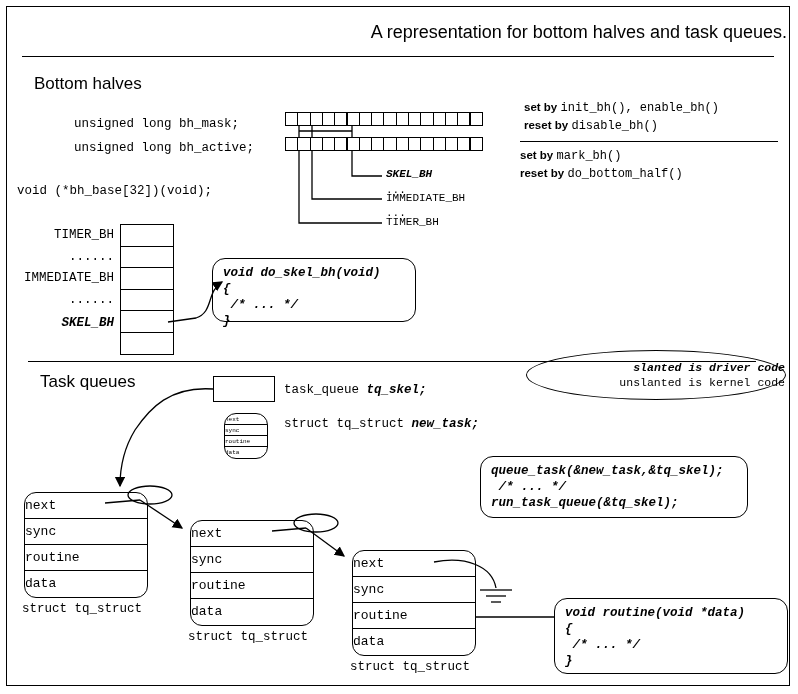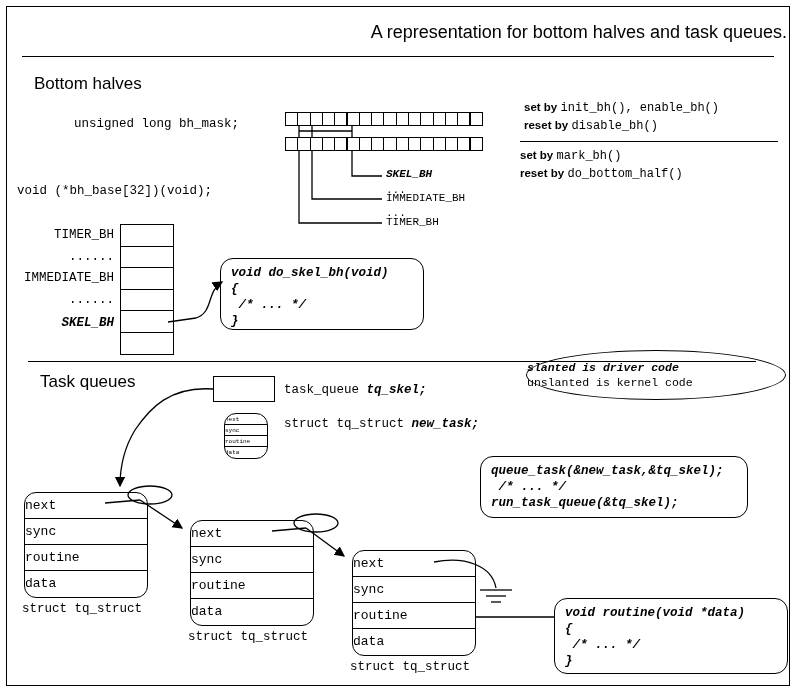--- a/index.html
+++ b/index.html
@@ -40,21 +40,21 @@
   #bhtable .cell:last-child{border-bottom:none;}
   .rowlabel{font-size:12.5px;text-align:right;white-space:nowrap;}
 
   
   .codebox{border:1.4px solid #000;border-radius:13px;padding:6px 10px;box-sizing:border-box;
            font-family:"Liberation Mono","DejaVu Sans Mono",monospace;font-size:12.5px;line-height:16px;}
   .codebox div{white-space:pre;}
 
   
   #legend{left:526px;top:350px;width:258px;height:48px;border:1.3px solid #000;border-radius:50%;
-          display:flex;flex-direction:column;align-items:flex-start;justify-content:center;}
+          display:flex;flex-direction:column;align-items:flex-end;justify-content:center;}
   #legend div{font-family:"Liberation Mono","DejaVu Sans Mono",monospace;font-size:11.5px;white-space:nowrap;line-height:15px;}
 
   
   .tqbox{border:1.4px solid #000;border-radius:12px;box-sizing:border-box;overflow:hidden;}
   .tqbox .f{border-bottom:1.3px solid #000;box-sizing:border-box;
             font-family:"Liberation Mono","DejaVu Sans Mono",monospace;}
   .tqbox .f:last-child{border-bottom:none;}
   .big .f{height:26px;line-height:26px;font-size:13px;}
   .cap{font-family:"Liberation Mono","DejaVu Sans Mono",monospace;font-size:12.5px;white-space:nowrap;}
 
@@ -71,20 +71,21 @@
   <div id="frame"></div>
 
   <div class="abs" id="title">A representation for bottom halves and task queues.</div>
   <div class="abs" id="title-rule"></div>
 
   <div class="abs sans" id="section-bh">Bottom halves</div>
   <div class="abs" id="mid-rule"></div>
   <div class="abs sans" id="section-tq">Task queues</div>
 
   <div class="abs mono decl" style="left:74px;top:117px;">unsigned long bh_mask;</div>
+  <div class="abs mono decl" style="left:74px;top:141px;">unsigned long bh_active;</div>
   <div class="abs mono decl" style="left:17px;top:184px;">void (*bh_base[32])(void);</div>
 
   <div class="abs bitrow" id="bh-mask-row">
       <div class="bitcell"></div>
       <div class="bitcell"></div>
       <div class="bitcell"></div>
       <div class="bitcell"></div>
       <div class="bitcell"></div>
       <div class="bitcell"></div>
       <div class="bitcell"></div>
@@ -148,21 +149,21 @@
       <div class="cell"></div>
       <div class="cell"></div>
       <div class="cell"></div>
     </div>
   <div class="abs rowlabel mono" style="left:10px;top:228px;width:104px;">TIMER_BH</div>
   <div class="abs rowlabel mono" style="left:10px;top:250px;width:104px;">......</div>
   <div class="abs rowlabel mono" style="left:0px;top:271px;width:114px;">IMMEDIATE_BH</div>
   <div class="abs rowlabel mono" style="left:10px;top:293px;width:104px;">......</div>
   <div class="abs rowlabel mono ital" style="left:10px;top:316px;width:104px;">SKEL_BH</div>
 
-  <div class="abs codebox" id="skelbox" style="left:220px;top:258px;width:204px;height:72px;">
+  <div class="abs codebox" id="skelbox" style="left:212px;top:258px;width:204px;height:64px;">
     <div class="ital">void do_skel_bh(void)</div>
     <div class="ital">{</div>
     <div class="ital"> /* ... */</div>
     <div class="ital">}</div>
   </div>
 
   <div class="abs" id="legend">
     <div class="ital">slanted is driver code</div>
     <div>unslanted is kernel code</div>
   </div>

